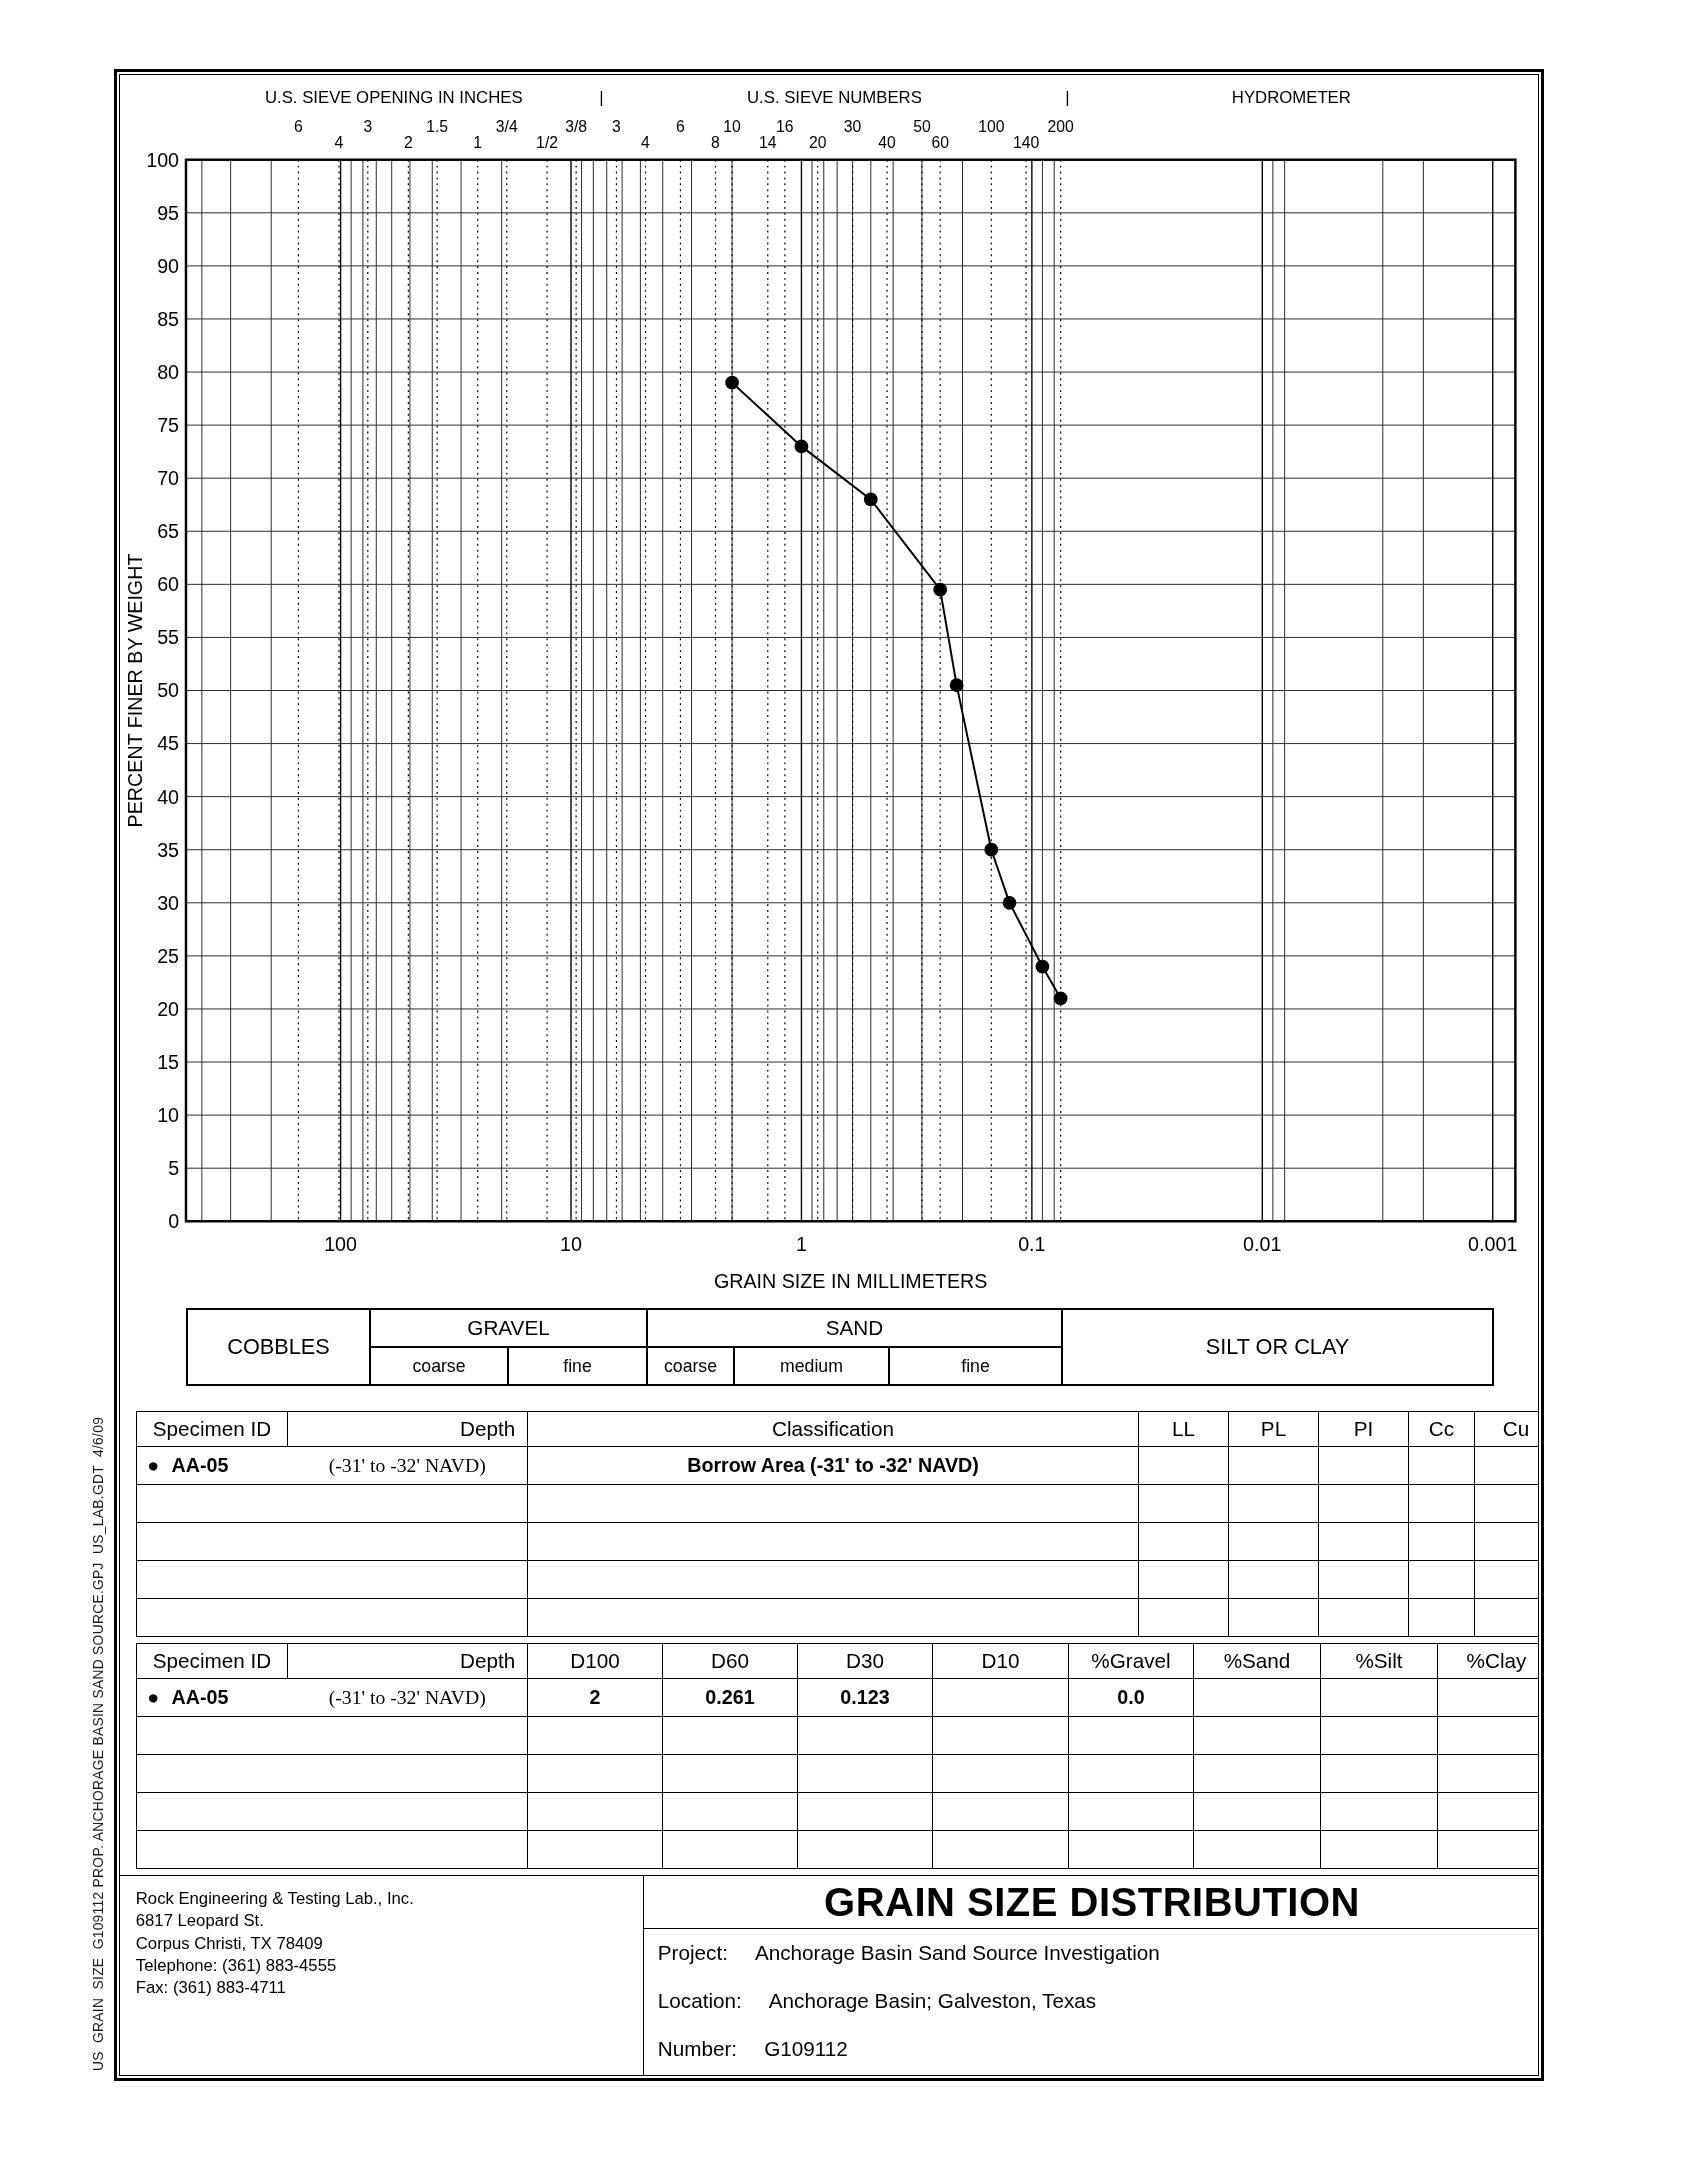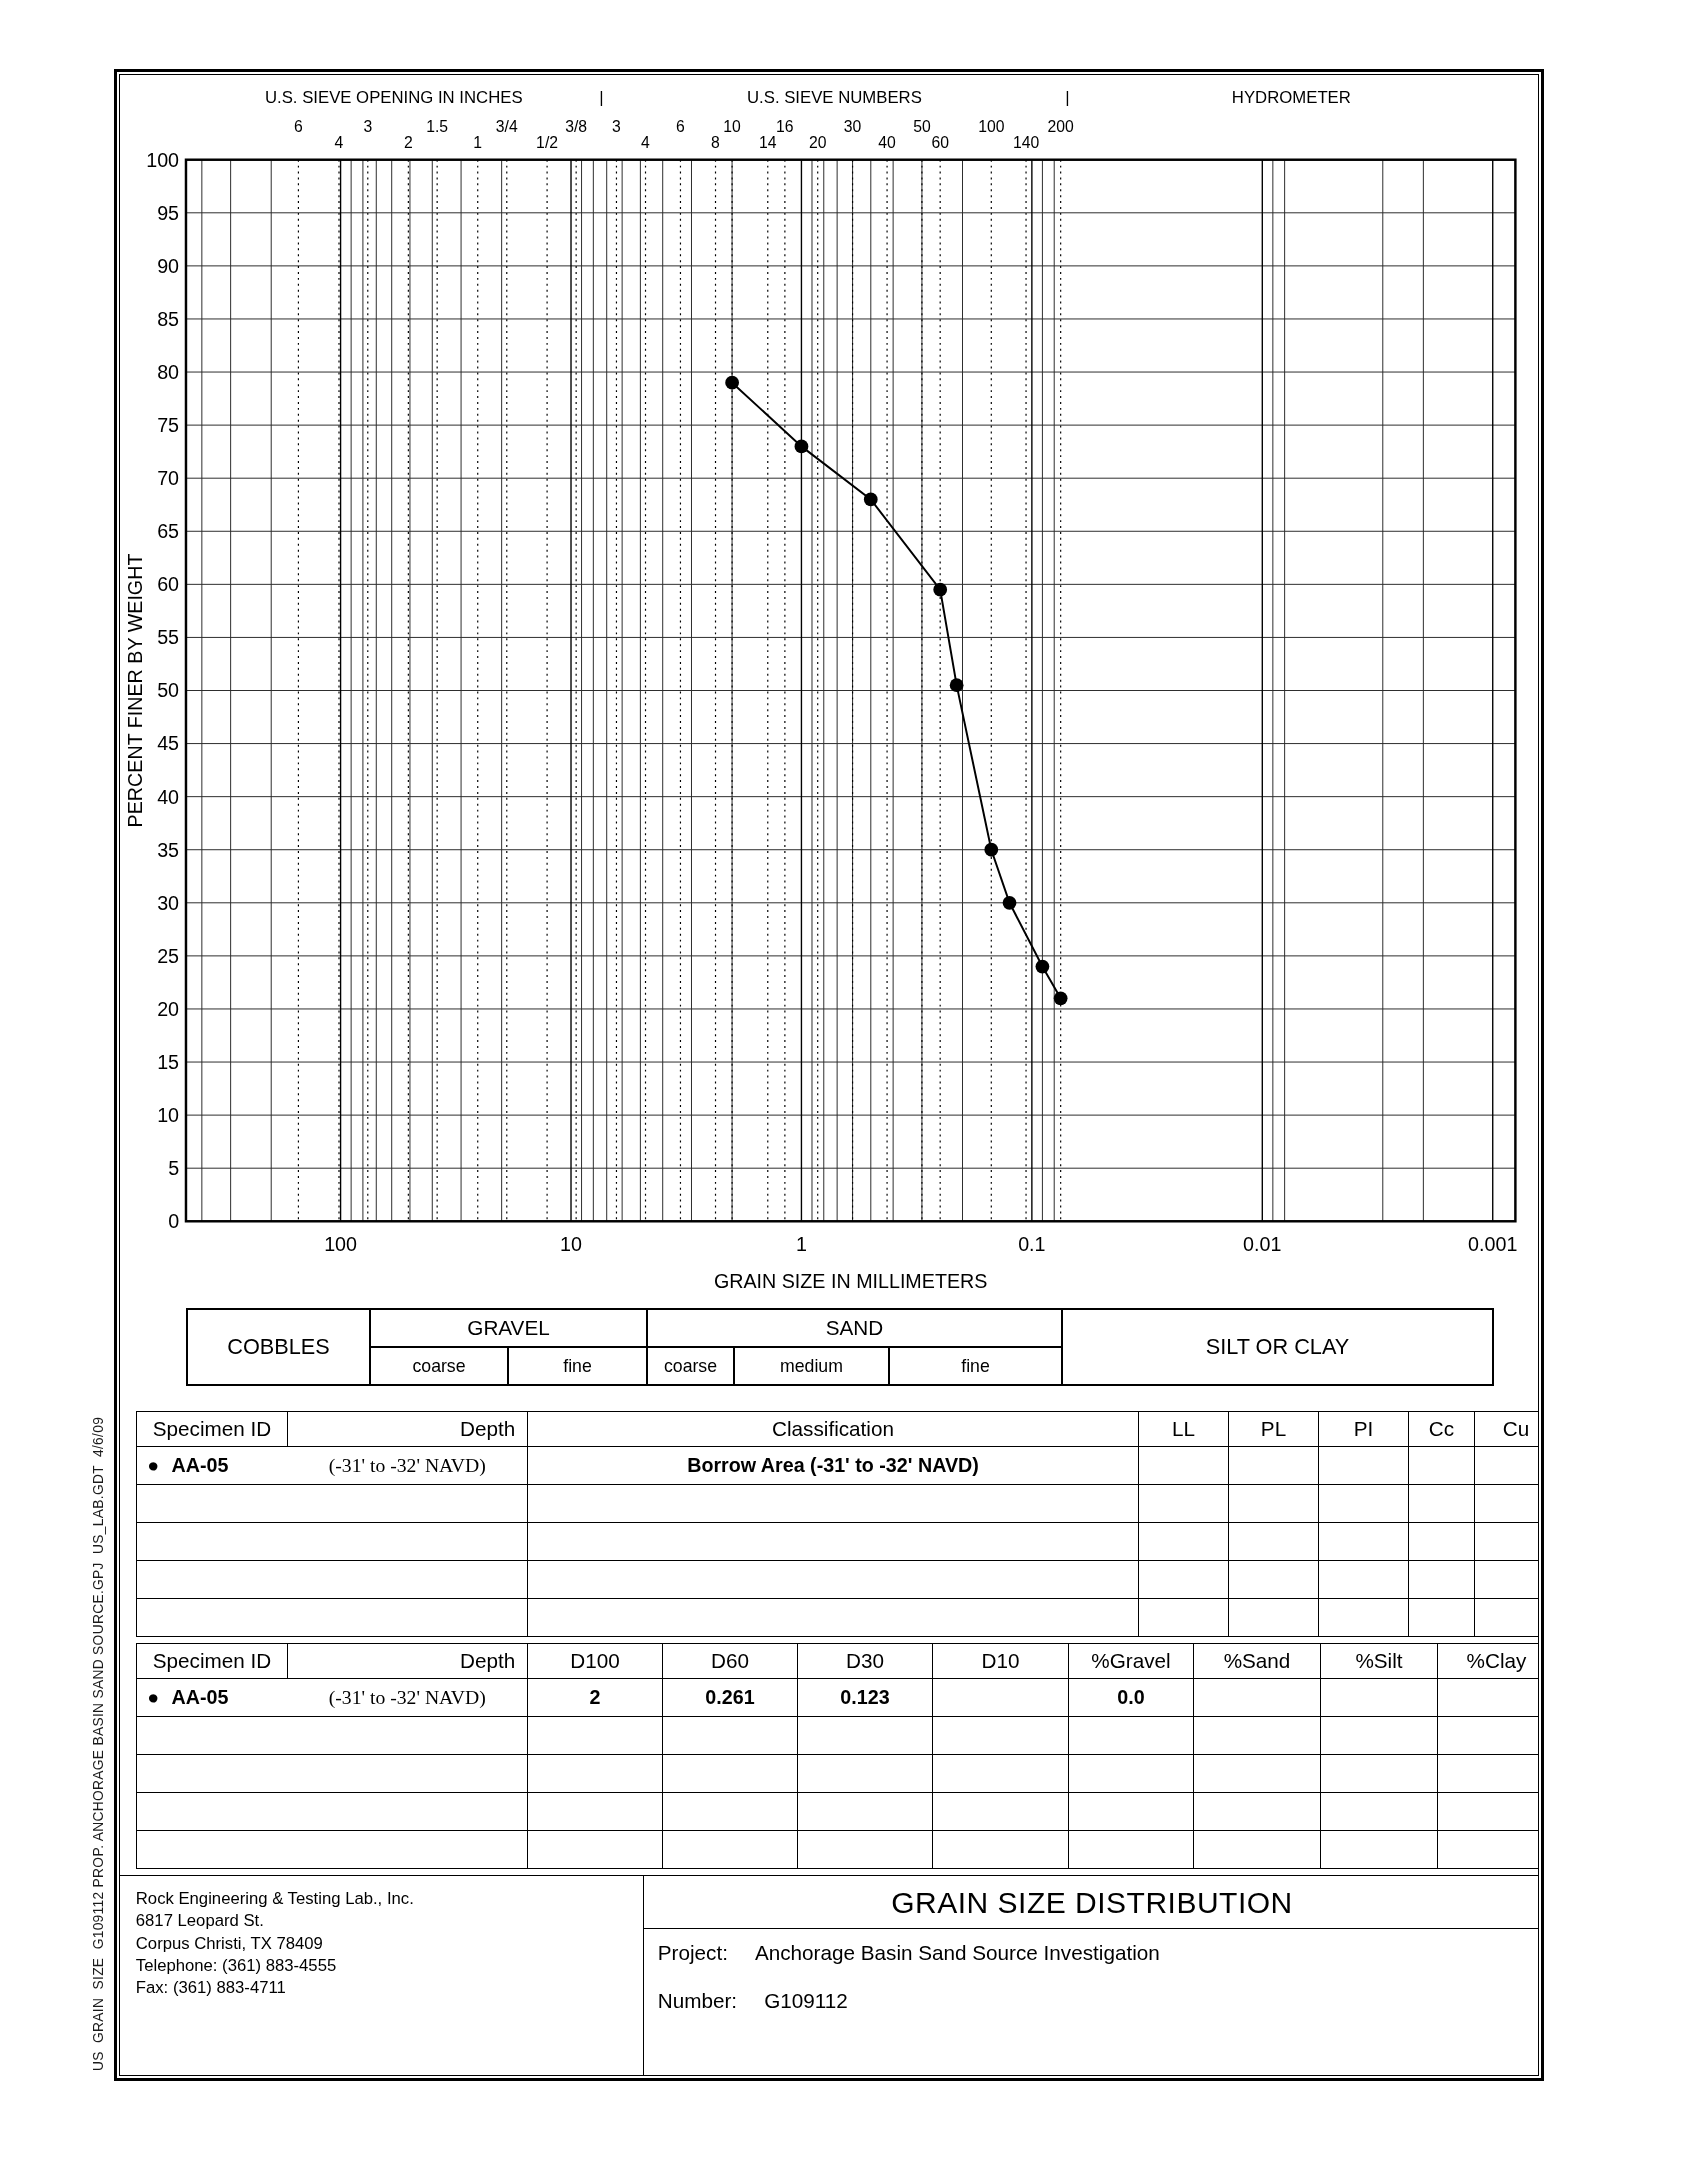--- a/index.html
+++ b/index.html
@@ -53,21 +53,21 @@
   
   .footer {
     position: absolute; left: 0; top: 1800px; width: 1420px; height: 202px;
     border-top: 1px solid #000; display: flex; background: #fff;
   }
   .logo-cell { width: 189px; border-right: 1px solid #000; display: flex; align-items: center; justify-content: center; }
   .company-cell { width: 524px; border-right: 1px solid #000; padding: 11.8px 0 0 15.8px; font-size: 16.7px; line-height: 1.34; }
   .right-cell { flex: 1; display: flex; flex-direction: column; }
   .gsd-title {
     height: 53px; line-height: 53px; text-align: center;
-    font-weight: normal; font-size: 30px; letter-spacing: 0.5px;
+    font-weight: bold; font-size: 40px; letter-spacing: 0.5px;
     border-bottom: 1px solid #000;
   }
   .meta-line { height: 48px; display: flex; align-items: center; padding-left: 13.8px; gap: 27px; font-size: 20.7px; }
 </style>
 </head>
 <body>
 
 <div class="sheet">
 
   <div class="sidebar-text">US  GRAIN  SIZE  G109112 PROP. ANCHORAGE BASIN SAND SOURCE.GPJ  US_LAB.GDT  4/6/09</div>
@@ -450,20 +450,24 @@
           <div>Telephone:  (361) 883-4555</div>
           <div>Fax:  (361) 883-4711</div>
         </div>
         <div class="right-cell">
           <div class="gsd-title">GRAIN SIZE DISTRIBUTION</div>
           <div class="meta-line">
             <span>Project:</span>
             <span>Anchorage Basin Sand Source Investigation</span>
           </div>
           <div class="meta-line">
+            <span>Location:</span>
+            <span>Anchorage Basin; Galveston, Texas</span>
+          </div>
+          <div class="meta-line">
             <span>Number:</span>
             <span>G109112</span>
           </div>
         </div>
       </div>
 
     </div>
   </div>
 </div>
 

